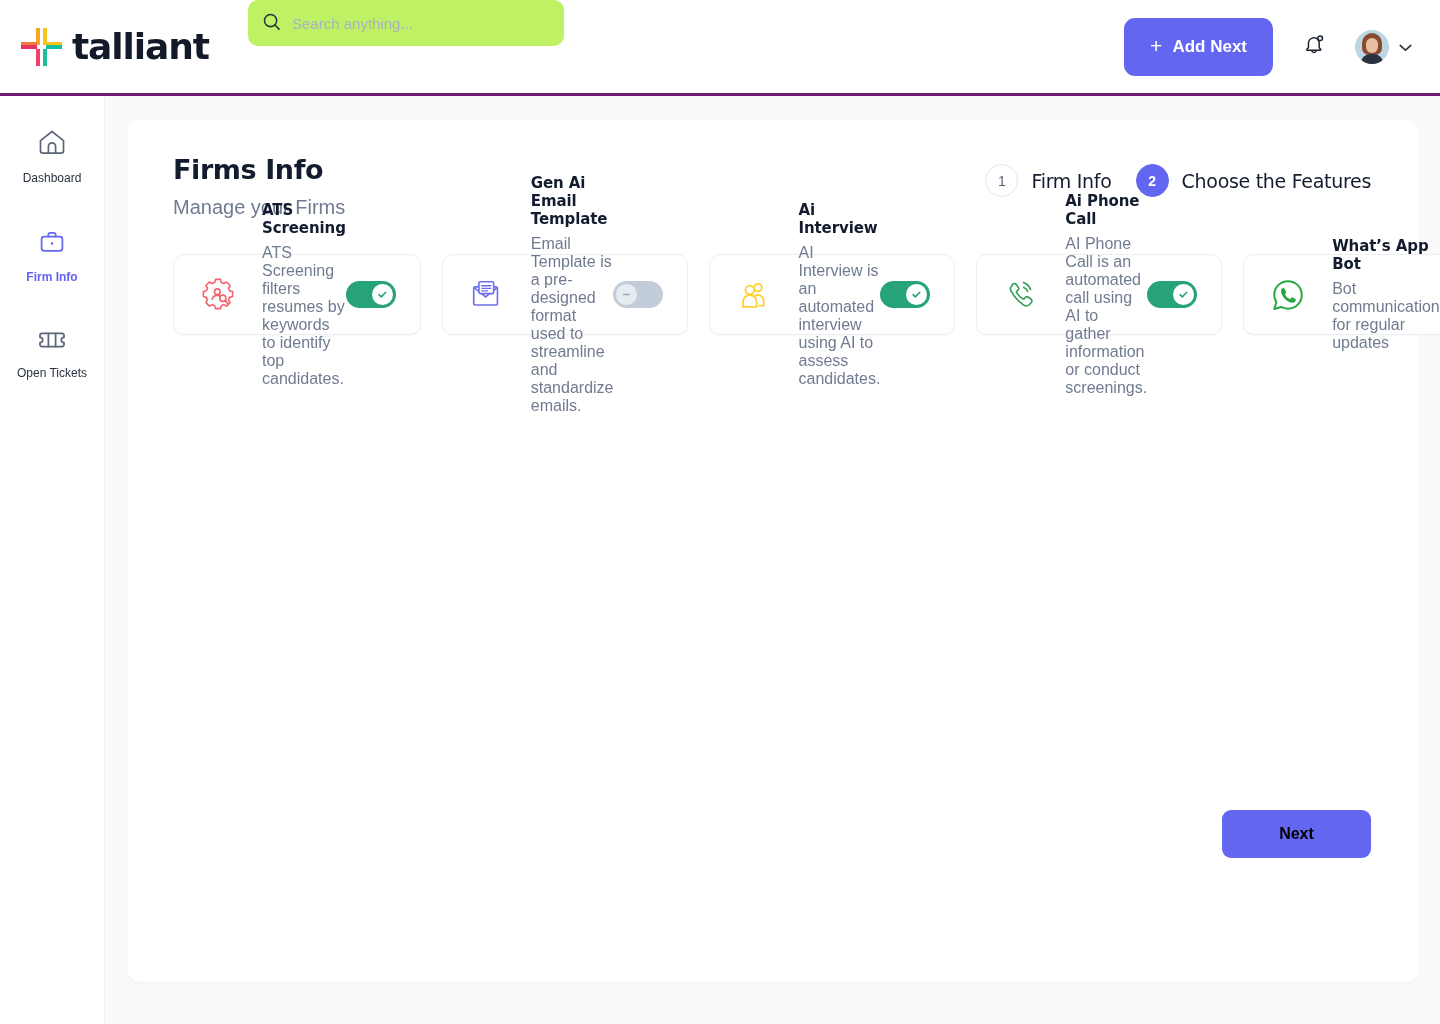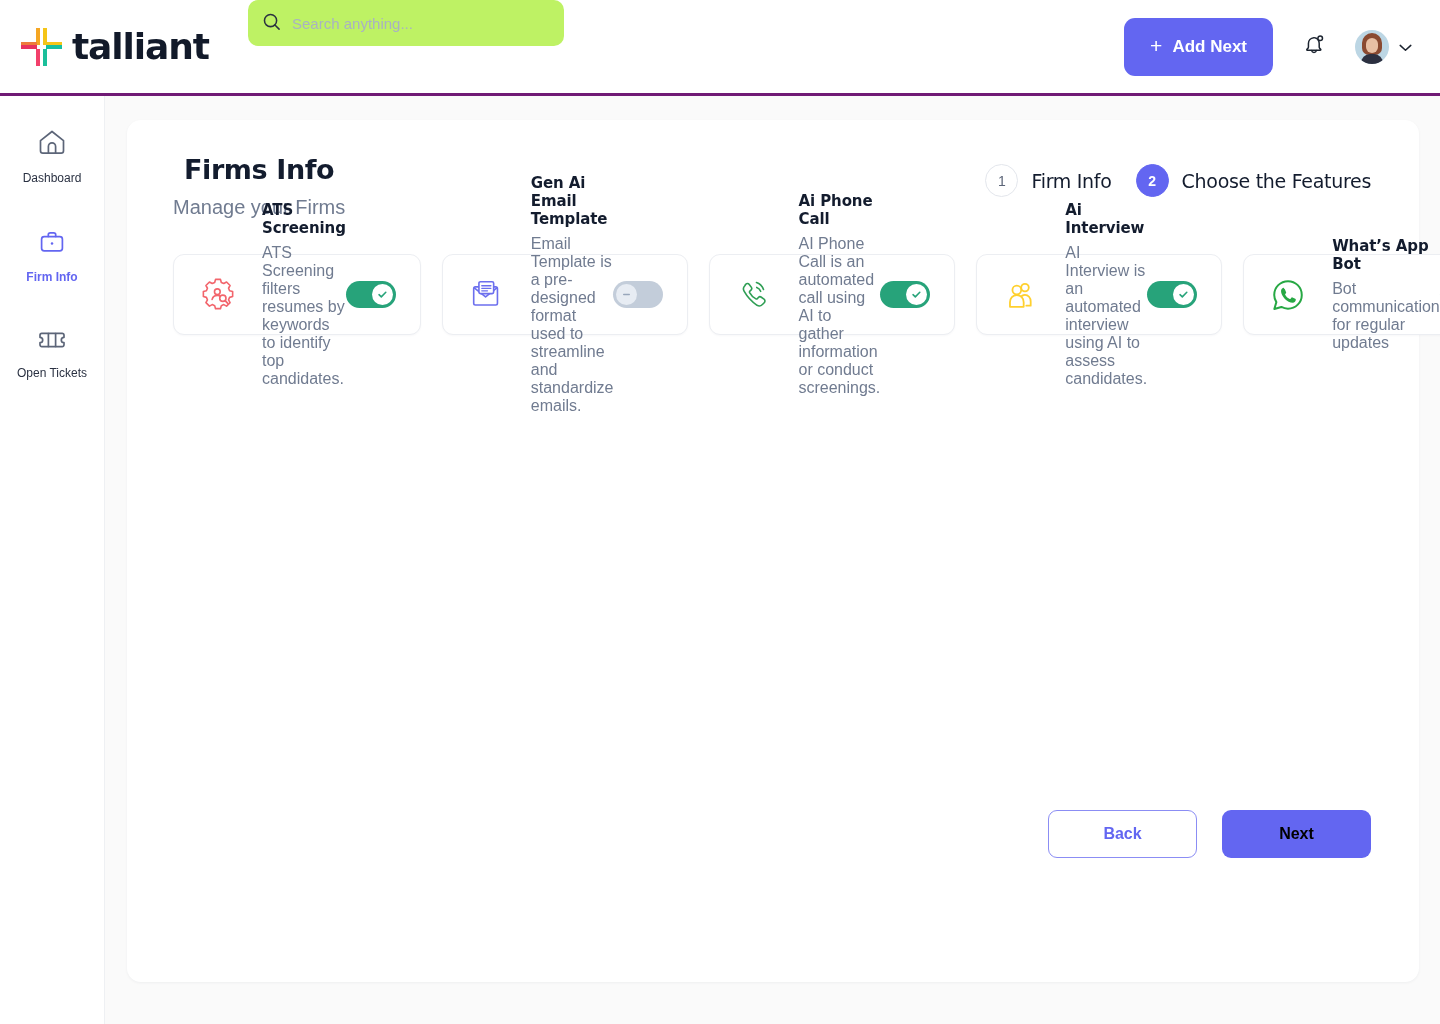--- a/index.html
+++ b/index.html
@@ -215,21 +215,20 @@
     height: 862px;
     padding: 34px 48px 0 46px;
     box-shadow: 0 1px 3px rgba(20,30,60,.05);
     position: relative;
   }
 
   .panel-head {
     display: flex;
     align-items: flex-start;
     justify-content: space-between;
-    text-align: center;
   }
   .page-title {
     font-size: 27px;
     font-weight: 700;
     letter-spacing: -.4px;
     color: #131c2e;
     font-family: "DejaVu Sans", sans-serif;
   }
   .page-sub {
     margin-top: 11px;
@@ -526,50 +525,50 @@
             <svg width="11" height="11" viewBox="0 0 12 12" fill="none">
               <line x1="3" y1="6" x2="9" y2="6" stroke="#98a6bb" stroke-width="1.7" stroke-linecap="round"></line>
             </svg>
           </span>
         </button>
       </div>
 
       <div class="card">
         <span class="card-icon">
           <svg width="38" height="38" viewBox="0 0 40 40" fill="none">
-            <path d="M11.3 8.7c1.1-1.1 2.8-1 3.7.2l2.1 2.8c.7.95.6 2.3-.25 3.1l-1.2 1.15c-.4.4-.5 1-.25 1.5a16 16 0 0 0 6.6 6.6c.5.25 1.1.15 1.5-.25l1.15-1.2c.8-.85 2.15-.95 3.1-.25l2.8 2.1c1.2.9 1.3 2.6.2 3.7l-1.9 1.9c-1.5 1.5-3.8 1.85-5.6.8C18.5 27.6 13 22.1 9.55 15.9c-1.05-1.85-.7-4.1.8-5.6z" stroke="#2F9E54" stroke-width="1.7" stroke-linejoin="round"></path>
-            <path d="M22.6 6.8a12 12 0 0 1 7.4 7.4" stroke="#2F9E54" stroke-width="1.7" stroke-linecap="round"></path>
-            <path d="M22.9 12a6.6 6.6 0 0 1 4.1 4.1" stroke="#2F9E54" stroke-width="1.7" stroke-linecap="round"></path>
+            <circle cx="24.2" cy="12.2" r="4" stroke="#FFD02E" stroke-width="1.9"></circle>
+            <path d="M18.9 23.5c1.1-2.3 3-3.6 5.3-3.6 3.4 0 6 2.9 6 6.9v4.4h-4.6" stroke="#FFD02E" stroke-width="1.9" stroke-linecap="round" stroke-linejoin="round"></path>
+            <circle cx="15.6" cy="14.7" r="4.6" stroke="#FFD02E" stroke-width="1.9" fill="#fff"></circle>
+            <path d="M8.4 32.4v-4.8c0-4.3 3-7.5 7.2-7.5s7.2 3.2 7.2 7.5v4.8z" stroke="#FFD02E" stroke-width="1.9" stroke-linejoin="round" fill="#fff"></path>
           </svg>
         </span>
         <div class="card-text">
-          <div class="card-title">Ai Phone Call</div>
-          <div class="card-desc">AI Phone Call is an automated call using AI to gather information or conduct screenings.</div>
+          <div class="card-title">Ai Interview</div>
+          <div class="card-desc">AI Interview is an automated interview using AI to assess candidates.</div>
         </div>
         <button class="toggle on">
           <span class="knob">
             <svg width="11" height="11" viewBox="0 0 12 12" fill="none">
               <path d="M2.2 6.2 4.7 8.6 9.6 3.6" stroke="#27a37a" stroke-width="1.7" stroke-linecap="round" stroke-linejoin="round"></path>
             </svg>
           </span>
         </button>
       </div>
 
       <div class="card">
         <span class="card-icon">
           <svg width="38" height="38" viewBox="0 0 40 40" fill="none">
-            <circle cx="24.2" cy="12.2" r="4" stroke="#FFD02E" stroke-width="1.9"></circle>
-            <path d="M18.9 23.5c1.1-2.3 3-3.6 5.3-3.6 3.4 0 6 2.9 6 6.9v4.4h-4.6" stroke="#FFD02E" stroke-width="1.9" stroke-linecap="round" stroke-linejoin="round"></path>
-            <circle cx="15.6" cy="14.7" r="4.6" stroke="#FFD02E" stroke-width="1.9" fill="#fff"></circle>
-            <path d="M8.4 32.4v-4.8c0-4.3 3-7.5 7.2-7.5s7.2 3.2 7.2 7.5v4.8z" stroke="#FFD02E" stroke-width="1.9" stroke-linejoin="round" fill="#fff"></path>
+            <path d="M11.3 8.7c1.1-1.1 2.8-1 3.7.2l2.1 2.8c.7.95.6 2.3-.25 3.1l-1.2 1.15c-.4.4-.5 1-.25 1.5a16 16 0 0 0 6.6 6.6c.5.25 1.1.15 1.5-.25l1.15-1.2c.8-.85 2.15-.95 3.1-.25l2.8 2.1c1.2.9 1.3 2.6.2 3.7l-1.9 1.9c-1.5 1.5-3.8 1.85-5.6.8C18.5 27.6 13 22.1 9.55 15.9c-1.05-1.85-.7-4.1.8-5.6z" stroke="#2F9E54" stroke-width="1.7" stroke-linejoin="round"></path>
+            <path d="M22.6 6.8a12 12 0 0 1 7.4 7.4" stroke="#2F9E54" stroke-width="1.7" stroke-linecap="round"></path>
+            <path d="M22.9 12a6.6 6.6 0 0 1 4.1 4.1" stroke="#2F9E54" stroke-width="1.7" stroke-linecap="round"></path>
           </svg>
         </span>
         <div class="card-text">
-          <div class="card-title">Ai Interview</div>
-          <div class="card-desc">AI Interview is an automated interview using AI to assess candidates.</div>
+          <div class="card-title">Ai Phone Call</div>
+          <div class="card-desc">AI Phone Call is an automated call using AI to gather information or conduct screenings.</div>
         </div>
         <button class="toggle on">
           <span class="knob">
             <svg width="11" height="11" viewBox="0 0 12 12" fill="none">
               <path d="M2.2 6.2 4.7 8.6 9.6 3.6" stroke="#27a37a" stroke-width="1.7" stroke-linecap="round" stroke-linejoin="round"></path>
             </svg>
           </span>
         </button>
       </div>
 
@@ -589,18 +588,17 @@
             <svg width="11" height="11" viewBox="0 0 12 12" fill="none">
               <path d="M2.2 6.2 4.7 8.6 9.6 3.6" stroke="#27a37a" stroke-width="1.7" stroke-linecap="round" stroke-linejoin="round"></path>
             </svg>
           </span>
         </button>
       </div>
 
     </div>
 
     <div class="actions">
-      <button class="btn btn-back">Back</button>
       <button class="btn btn-next">Next</button>
     </div>
 
   </section>
 </main>
 
 </body></html>

